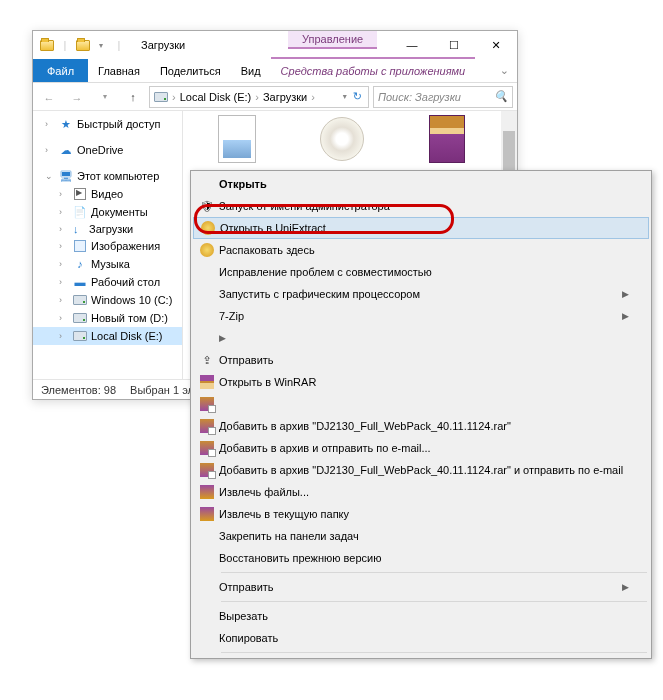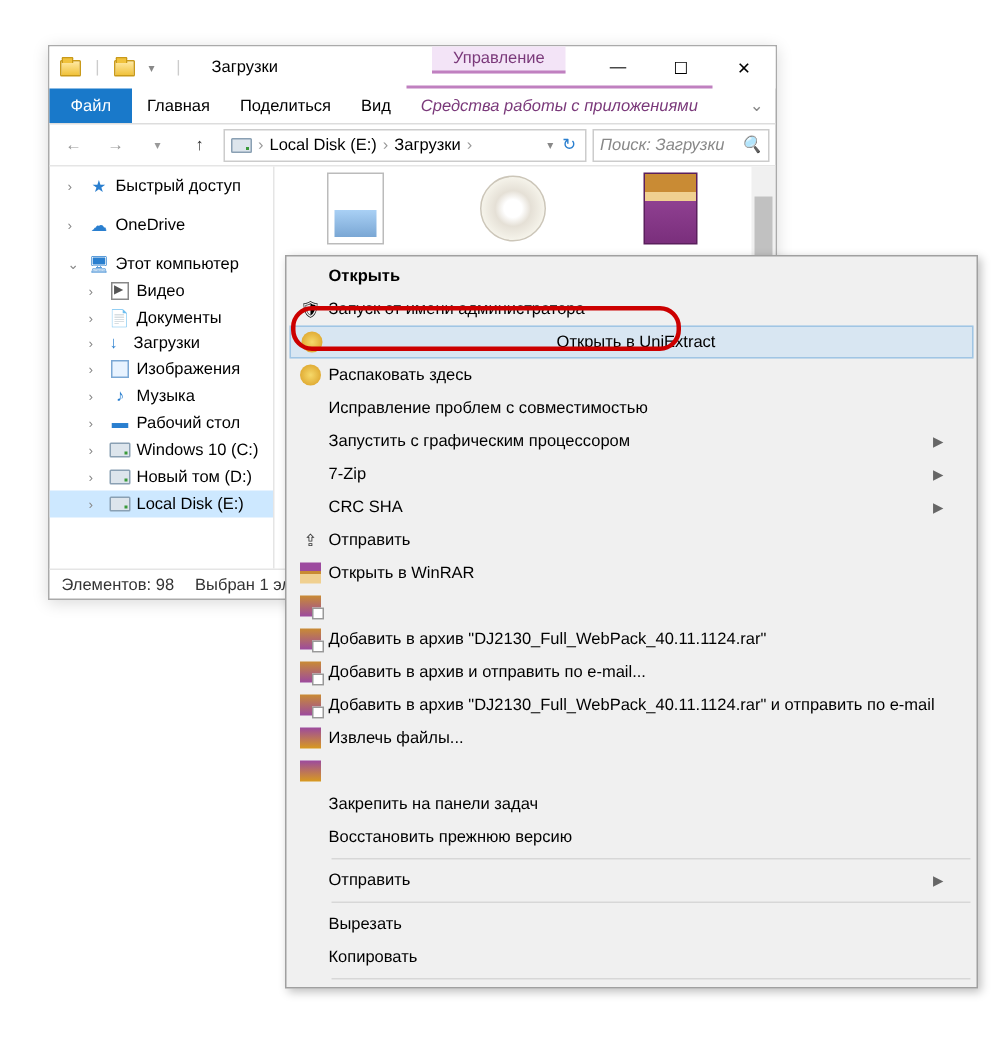--- a/index.html
+++ b/index.html
@@ -18,21 +18,21 @@
 .menubar { height: 24px; display: flex; align-items: stretch; border-bottom: 1px solid #ddd; }
 .file-btn { background: #1979ca; color: #fff; padding: 0 14px; display: flex; align-items: center; }
 .menu-item { padding: 0 10px; display: flex; align-items: center; color: #000; }
 .ribbon-sub { padding: 0 10px; display: flex; align-items: center; color: #7a397a; border-top: 2px solid #c080c0; margin-top: -2px; font-style: italic; }
 
 .addrbar { height: 28px; display: flex; align-items: center; padding: 2px 4px; gap: 4px; border-bottom: 1px solid #e5e5e5; }
 .nav-btn { width: 24px; height: 24px; display: flex; align-items: center; justify-content: center; color: #999; border-radius: 2px; }
 .nav-btn.enabled { color: #333; }
 .addr-box { flex: 1; border: 1px solid #ccc; height: 22px; display: flex; align-items: center; padding: 0 4px; gap: 4px; font-size: 11px; }
 .crumb-sep { color: #999; }
-.search-box { width: 118px; border: 1px solid #ccc; height: 22px; display: flex; align-items: center; padding: 0 4px; color: #888; font-style: italic; justify-content: flex-end; }
+.search-box { width: 140px; border: 1px solid #ccc; height: 22px; display: flex; align-items: center; padding: 0 4px; color: #888; font-style: italic; justify-content: flex-end; }
 .search-icon { margin-left: auto; color: #888; }
 
 .body { display: flex; height: calc(100% - 28px - 24px - 28px - 20px); }
 .sidebar { width: 150px; border-right: 1px solid #e5e5e5; overflow: hidden; padding: 4px 0; }
 .side-item { display: flex; align-items: center; padding: 2px 0 2px 12px; gap: 4px; white-space: nowrap; }
 .side-item.indent1 { padding-left: 26px; }
 .side-item.selected { background: #cde8ff; }
 .expander { width: 10px; color: #888; font-size: 9px; }
 .side-icon { width: 14px; height: 14px; display: inline-flex; align-items: center; justify-content: center; }
 .side-spacer { height: 8px; }
@@ -51,21 +51,21 @@
 
 .scrollbar-v { position: absolute; right: 0; top: 0; width: 16px; bottom: 0; background: #f0f0f0; }
 .scrollbar-v .thumb { position: absolute; left: 2px; right: 2px; top: 20px; height: 60px; background: #c1c1c1; }
 
 
 .ctx-menu { position: absolute; left: 190px; top: 170px; width: 462px; background: #f0f0f0; border: 1px solid #a0a0a0; box-shadow: 2px 2px 6px rgba(0,0,0,0.25); padding: 2px; }
 .ctx-item { display: flex; align-items: center; height: 22px; padding: 0 20px 0 2px; position: relative; }
 .ctx-icon { width: 24px; display: inline-flex; align-items: center; justify-content: center; }
 .ctx-label { flex: 1; white-space: nowrap; }
 .ctx-item.bold .ctx-label { font-weight: bold; }
-.ctx-item.hover { background: #d8e6f2; border: 1px solid #a0c5e4; height: 22px; text-align: center; }
+.ctx-item.hover { background: #d8e6f2; border: 1px solid #a0c5e4; height: 22px; }
 .ctx-arrow { color: #666; font-size: 9px; }
 .ctx-sep { height: 1px; background: #d7d7d7; margin: 3px 2px 3px 28px; }
 
 .callout { position: absolute; left: 194px; top: 204px; width: 260px; height: 30px; border: 3px solid #c00; border-radius: 14px; pointer-events: none; }
 
 
 .ico-folder { width: 14px; height: 11px; background: linear-gradient(#ffe9a2,#f0c23c); border: 1px solid #c99a1a; border-radius: 1px; position: relative; }
 .ico-folder:before { content: ''; position: absolute; left: 0; top: -3px; width: 6px; height: 3px; background: #f0c23c; border: 1px solid #c99a1a; border-bottom: none; border-radius: 1px 1px 0 0; }
 .ico-drive { width: 14px; height: 10px; background: #dde5ec; border: 1px solid #8aa0b3; border-radius: 1px; position: relative; }
 .ico-drive:after { content: ''; position: absolute; right: 1px; bottom: 1px; width: 2px; height: 2px; background: #3a9a3a; }
@@ -302,21 +302,20 @@
       <span class="ctx-label">Запустить с графическим процессором</span>
       <span class="ctx-arrow">▶</span>
     </div>
   <div class="ctx-item">
       <span class="ctx-icon"></span>
       <span class="ctx-label">7-Zip</span>
       <span class="ctx-arrow">▶</span>
     </div>
   <div class="ctx-item">
       <span class="ctx-icon"></span>
-      <span class="ctx-label">CRC SHA</span>
       <span class="ctx-arrow">▶</span>
     </div>
   <div class="ctx-item">
       <span class="ctx-icon" style="color:#333">⇪</span>
       <span class="ctx-label">Отправить</span>
     </div>
   <div class="ctx-item">
       <span class="ctx-icon">
         <span class="winrar-mini"></span>
       </span>
@@ -348,20 +347,21 @@
   <div class="ctx-item">
       <span class="ctx-icon">
         <span class="extract-icon"></span>
       </span>
       <span class="ctx-label">Извлечь файлы...</span>
     </div>
   <div class="ctx-item">
       <span class="ctx-icon">
         <span class="extract-icon"></span>
       </span>
+      <span class="ctx-label">Извлечь в текущую папку</span>
     </div>
   <div class="ctx-item">
       <span class="ctx-icon"></span>
       <span class="ctx-label">Закрепить на панели задач</span>
     </div>
   <div class="ctx-item">
       <span class="ctx-icon"></span>
       <span class="ctx-label">Восстановить прежнюю версию</span>
     </div>
   <div class="ctx-sep"></div>

